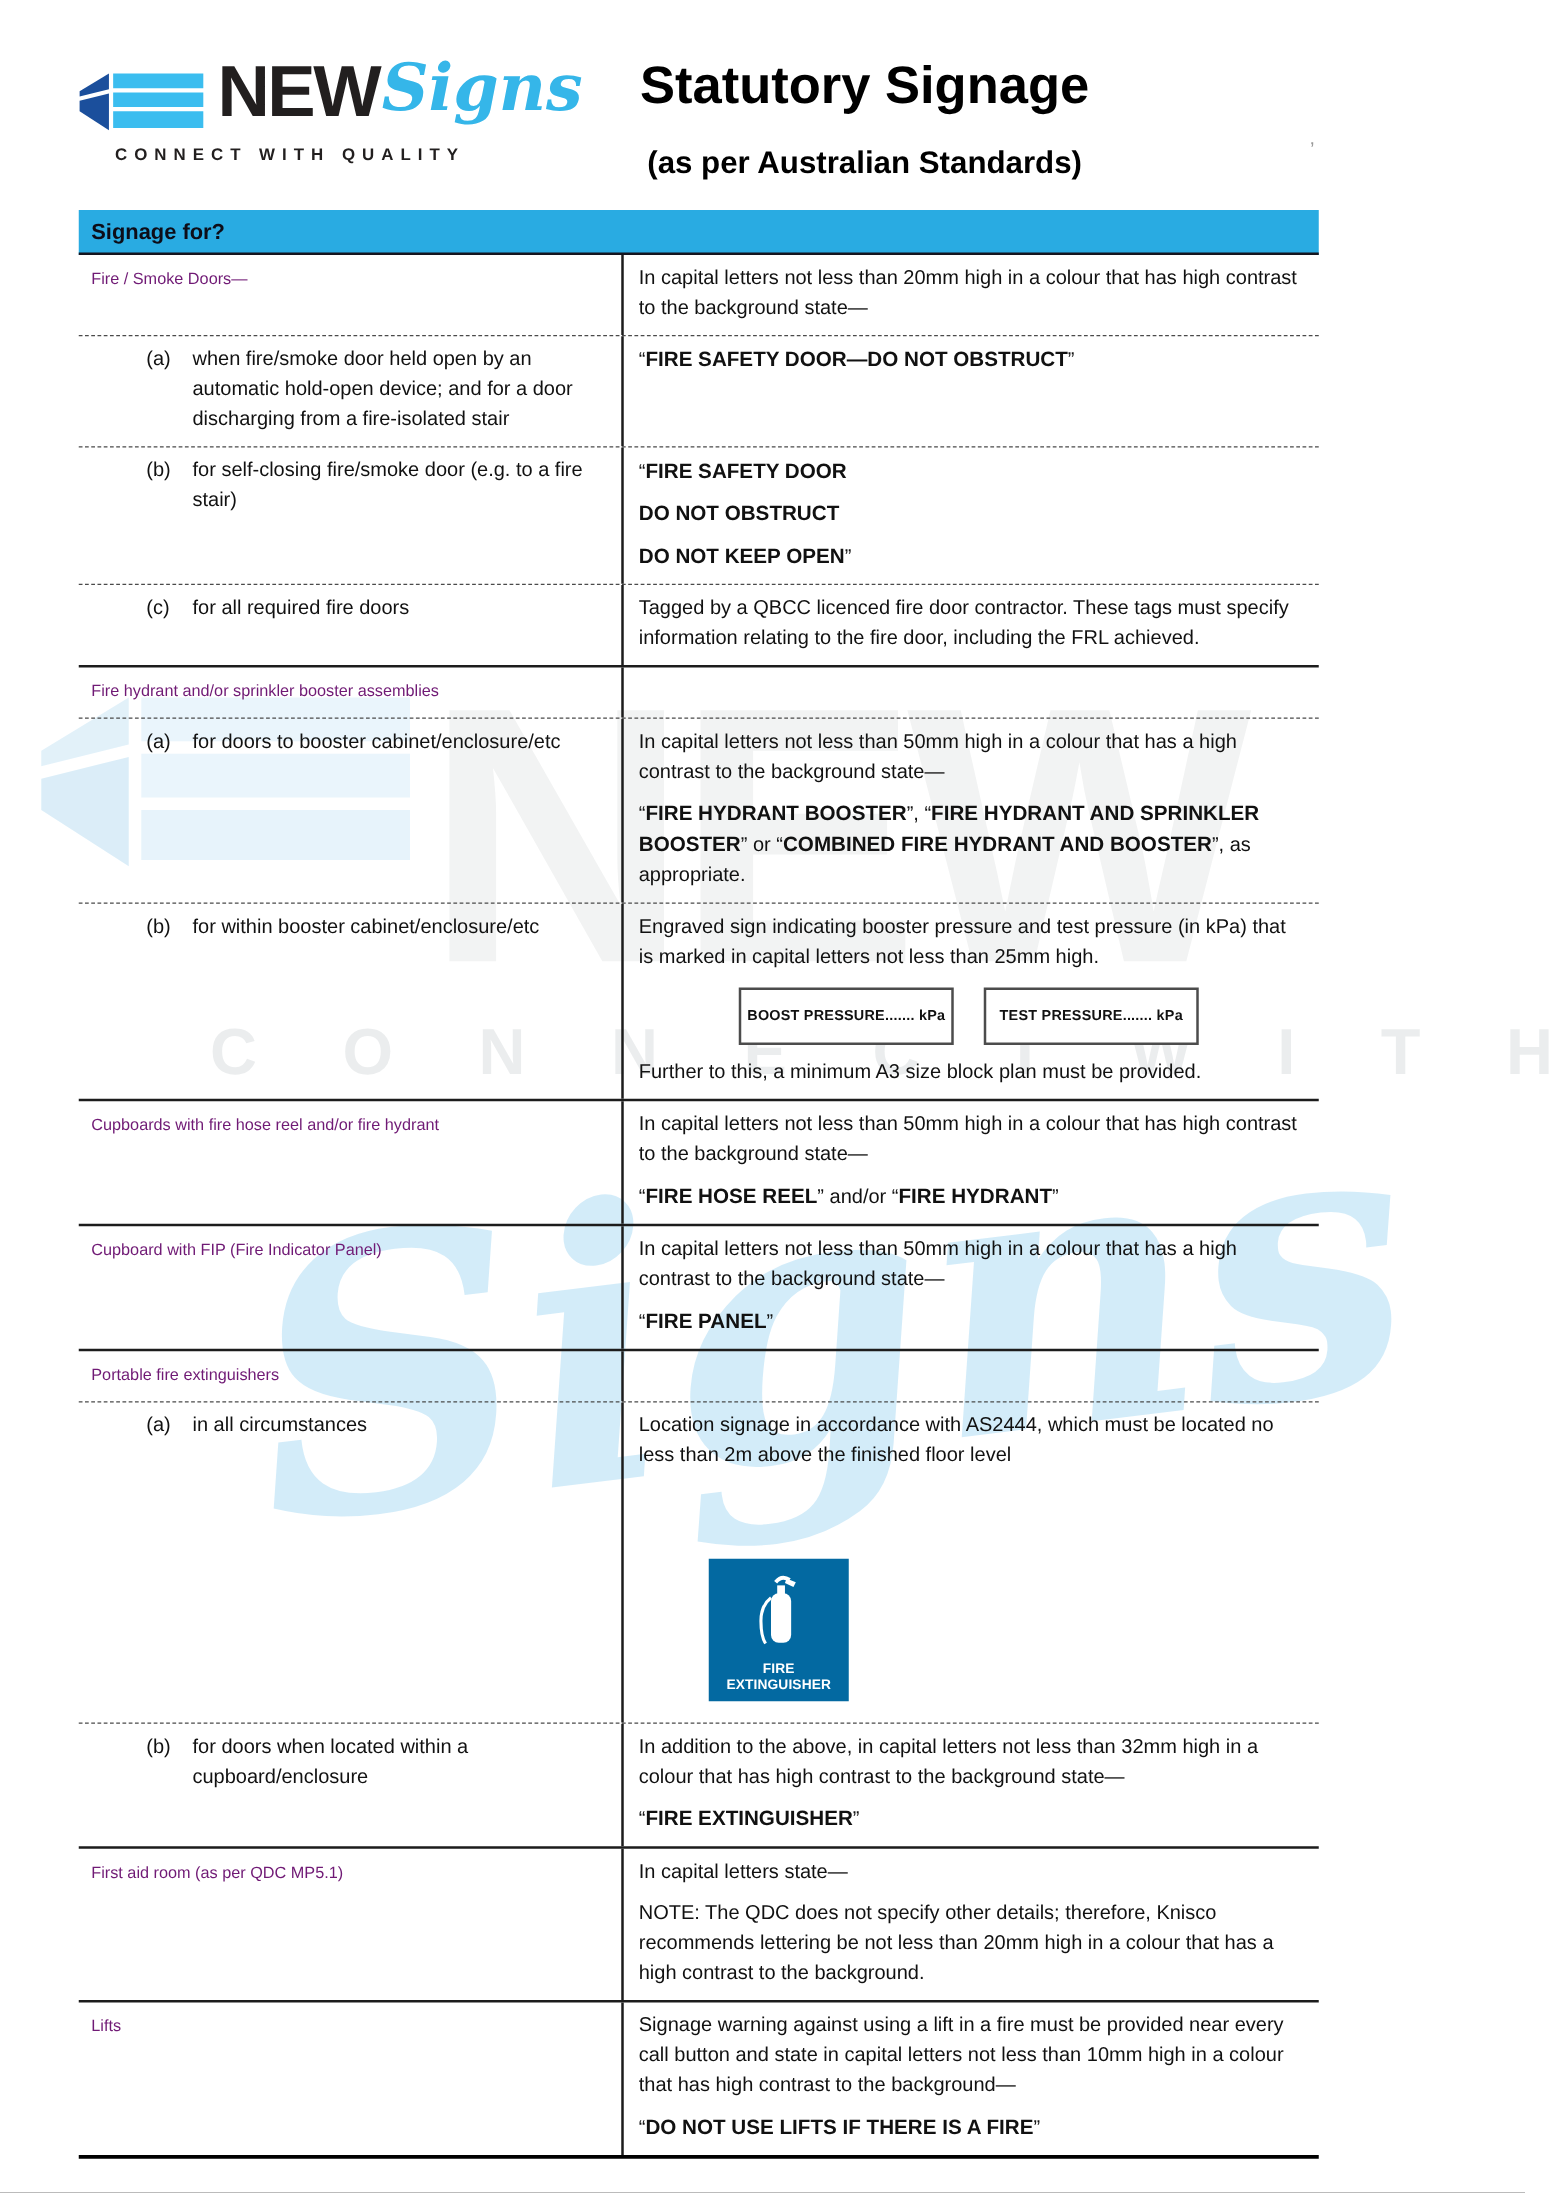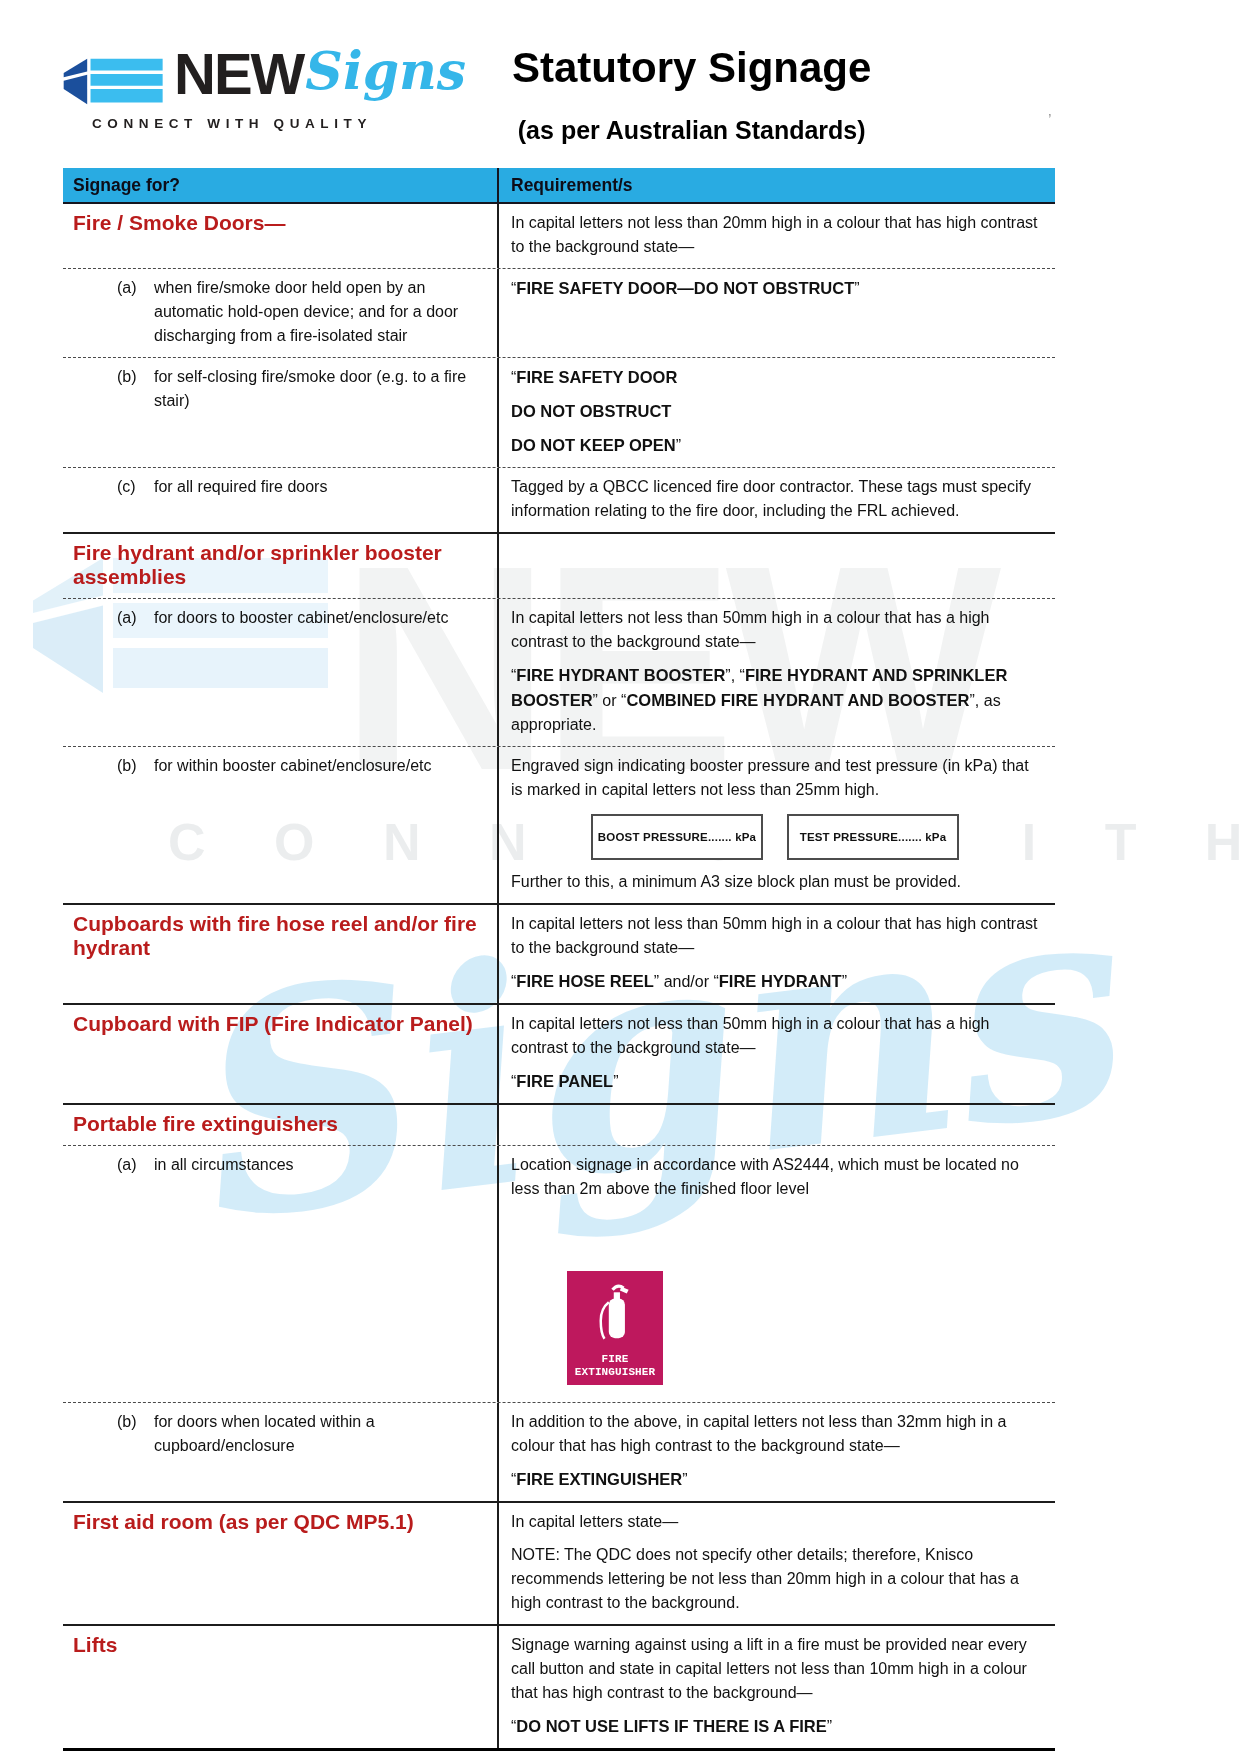--- a/index.html
+++ b/index.html
@@ -71,38 +71,38 @@
   }
   .hcell.hl { width: 434px; flex: none; }
   .hcell.hr { flex: 1; border-left: 2px solid #15151f; padding-left: 12px; }
   .trow { display: flex; background: transparent; }
   .trow.solid { border-top: 2px solid #1c1c1c; }
   .trow.dashed { border-top: 1px dashed #4a4a4a; }
   .trow.none { border-top: none; }
   .cell { padding: 7px 10px 9px 10px; }
   .cell.left { width: 434px; flex: none; }
   .cell.right { flex: 1; border-left: 2px solid #1c1c1c; padding-left: 12px; padding-right: 16px; }
-  .section-label { color: #b91c1c; font-weight: 700; font-size: 21px; }
+  .section-label { color: #701a75; font-weight: 400; font-size: 13px; }
   .item { display: flex; padding-left: 44px; }
   .letter { width: 37px; flex: none; }
   .item-text { flex: 1; padding-right: 8px; }
   .cell.right p { margin: 0 0 9px 0; }
   .cell.right p:last-child { margin-bottom: 0; }
   .b { font-weight: 700; font-size: 16.5px; }
   .boxes { display: flex; justify-content: center; gap: 24px; margin: 12px 0 10px 0; text-align: right; }
   .pbox {
     width: 172px; height: 46px; border: 2px solid #4c4c4c;
     display: flex; align-items: center; justify-content: center;
     font-size: 11.5px; font-weight: 700; letter-spacing: 0.2px;
     background: #fff;
   }
   .ext-sign {
-    width: 96px; margin: 70px 0 8px 56px;
-    background: #be185d; padding: 6px 3px 7px 3px;
-    display: flex; flex-direction: column; align-items: center; font-family: Liberation Mono, monospace;
+    width: 112px; margin: 70px 0 8px 56px;
+    background: #0369a1; padding: 6px 3px 7px 3px;
+    display: flex; flex-direction: column; align-items: center;
   }
   .ext-sign svg { display: block; }
   .ext-label {
     color: #fff; font-weight: 700; font-size: 11px; line-height: 12.5px;
     text-align: center; letter-spacing: 0.1px; margin-top: 2px;
   }
 </style>
 </head>
 <body>
 
@@ -138,21 +138,20 @@
     <div class="title-block">
       <div class="page-title">Statutory Signage</div>
       <div class="page-subtitle">(as per Australian Standards)</div>
     </div>
     <span class="header-mark">’</span>
   </div>
 
   <div class="stable">
     <div class="thead">
       <div class="hcell hl">Signage for?</div>
-      <div class="hcell hr">Requirement/s</div>
     </div>
     <div id="table-body">
         <div class="trow none">
           <div class="cell left">
             <div class="section-label">Fire / Smoke Doors—</div>
           </div>
           <div class="cell right">
             <p><span>In capital letters not less than 20mm high in a colour that has high contrast to the background state—</span></p>
           </div>
         </div>

